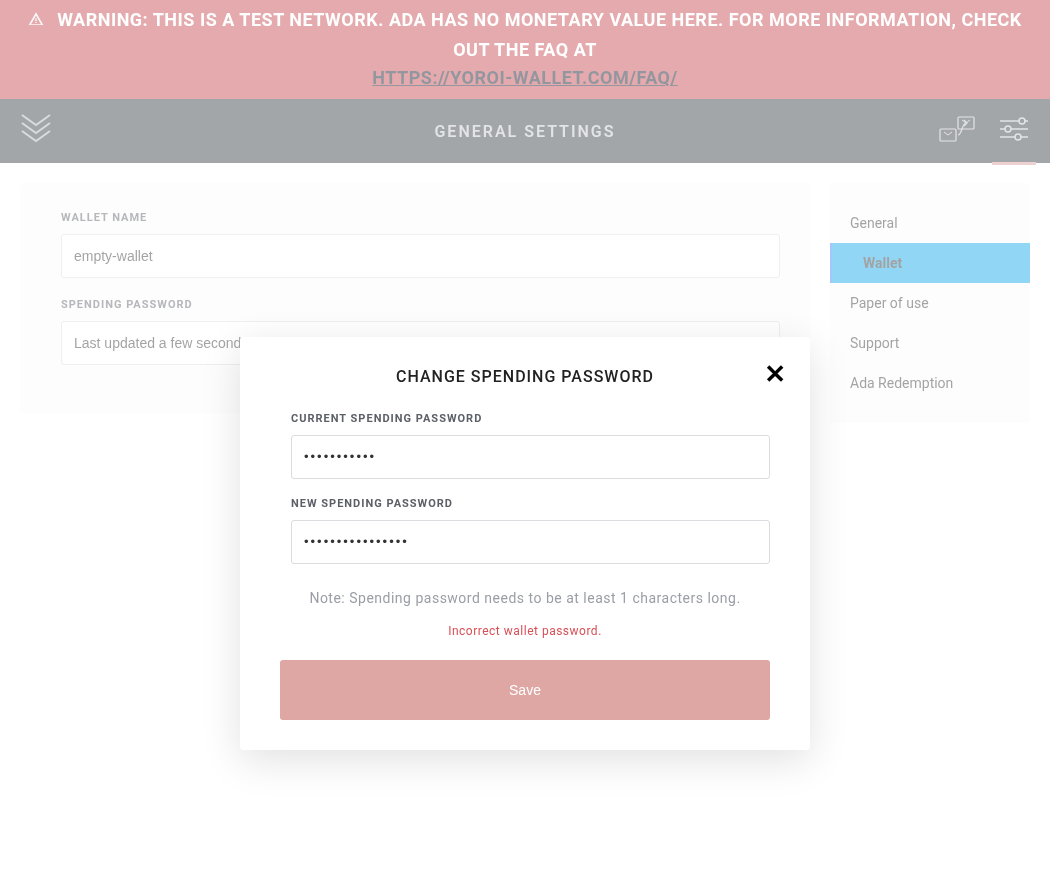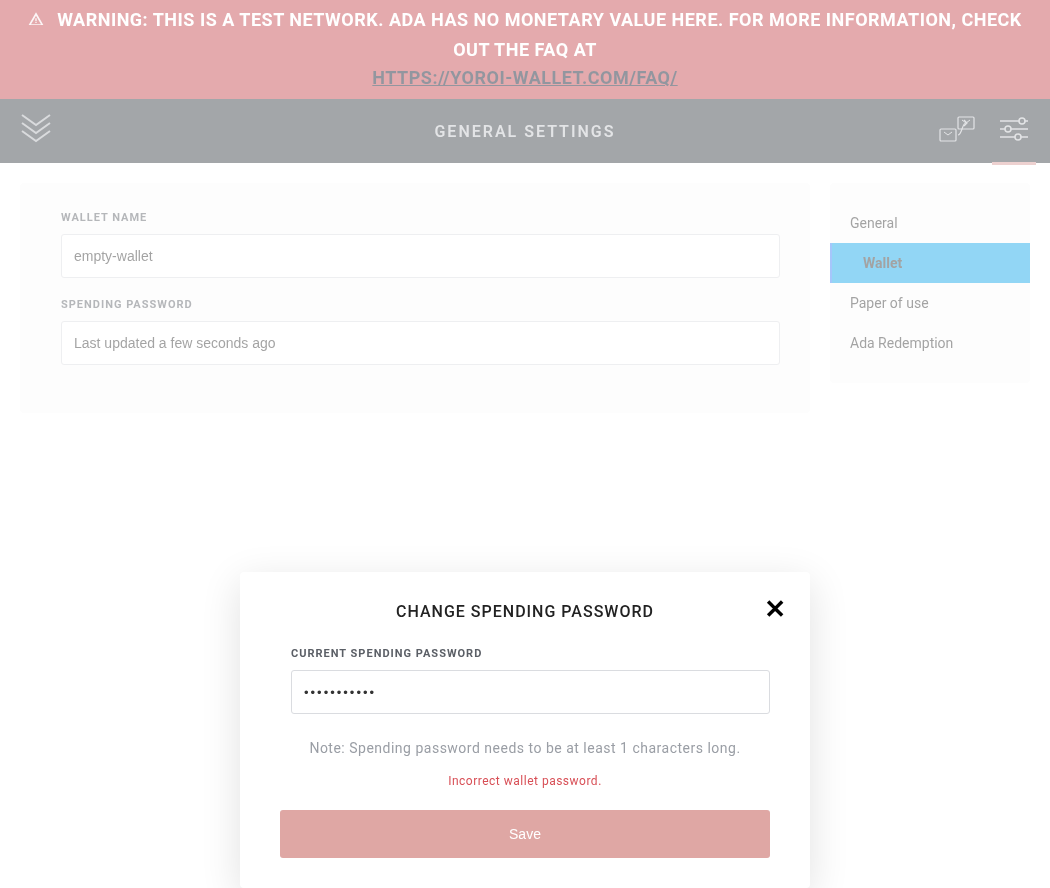--- a/index.html
+++ b/index.html
@@ -129,21 +129,21 @@
       font-weight: 700;
       border-left: 2px solid #3b82f6;
       background: #0ea5e9;
       padding-left: 31px;
     }
     .overlay {
       position: absolute;
       inset: 0;
       background: rgba(255,255,255,0.55);
       display: flex;
-      align-items: flex-end;
+      align-items: center;
       justify-content: center;
       padding-top: 198px;
     }
     .modal {
       width: 570px;
       background: #ffffff;
       border-radius: 4px;
       box-shadow: 0 10px 40px rgba(0,0,0,0.12);
       position: relative;
       padding: 30px 30px 30px 30px;
@@ -189,21 +189,21 @@
       text-align: center;
       color: #d84f56;
       font-size: 12px;
       letter-spacing: 0.5px;
       margin-bottom: 22px;
     }
     .save-btn {
       display: block;
       width: calc(100% - 20px);
       margin: 0 10px;
-      height: 48px;
+      height: 60px;
       background: #dfa7a4;
       color: #ffffff;
       border: none;
       border-radius: 3px;
       font-size: 14px;
       cursor: pointer;
     }
   </style>
 </head>
 <body>
@@ -263,34 +263,39 @@
     <div class="field-group">
       <div class="field-label">SPENDING PASSWORD</div>
       <input class="text-input" type="text" readonly="" value="Last updated a few seconds ago" style="">
     </div>
   </div>
 
   <div class="sidebar">
     <div class="sidebar-item">General</div>
     <div class="sidebar-item active">Wallet</div>
     <div class="sidebar-item">Paper of use</div>
+    <div class="sidebar-item">Support</div>
     <div class="sidebar-item">Ada Redemption</div>
   </div>
 </div>
 
 <div class="overlay">
   <div class="modal">
     <div class="modal-title">CHANGE SPENDING PASSWORD</div>
     <div class="modal-close">✕</div>
 
     <div class="field-group">
       <div class="field-label">CURRENT SPENDING PASSWORD</div>
       <input class="text-input" type="password" value="•••••••••••" style="">
     </div>
 
+    <div class="field-group">
+      <div class="field-label">NEW SPENDING PASSWORD</div>
+      <input class="text-input" type="password" value="••••••••••••••••" style="">
+    </div>
 
 
     <div class="note">Note: Spending password needs to be at least 1 characters long.</div>
     <div class="error-msg">Incorrect wallet password.</div>
 
     <button class="save-btn">Save</button>
   </div>
 </div>
 
 </body></html>

